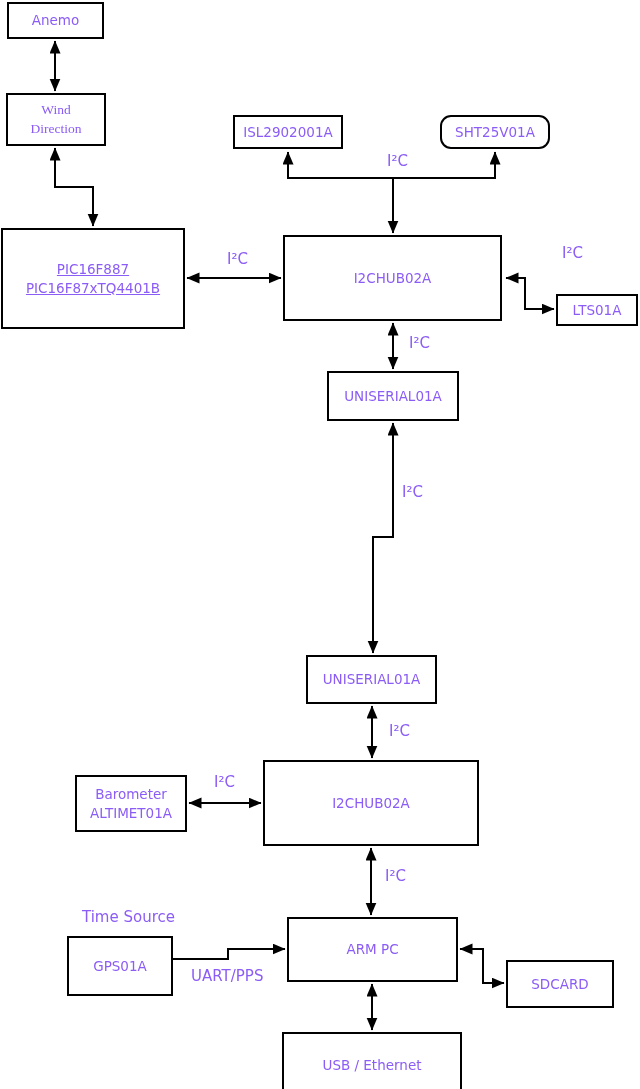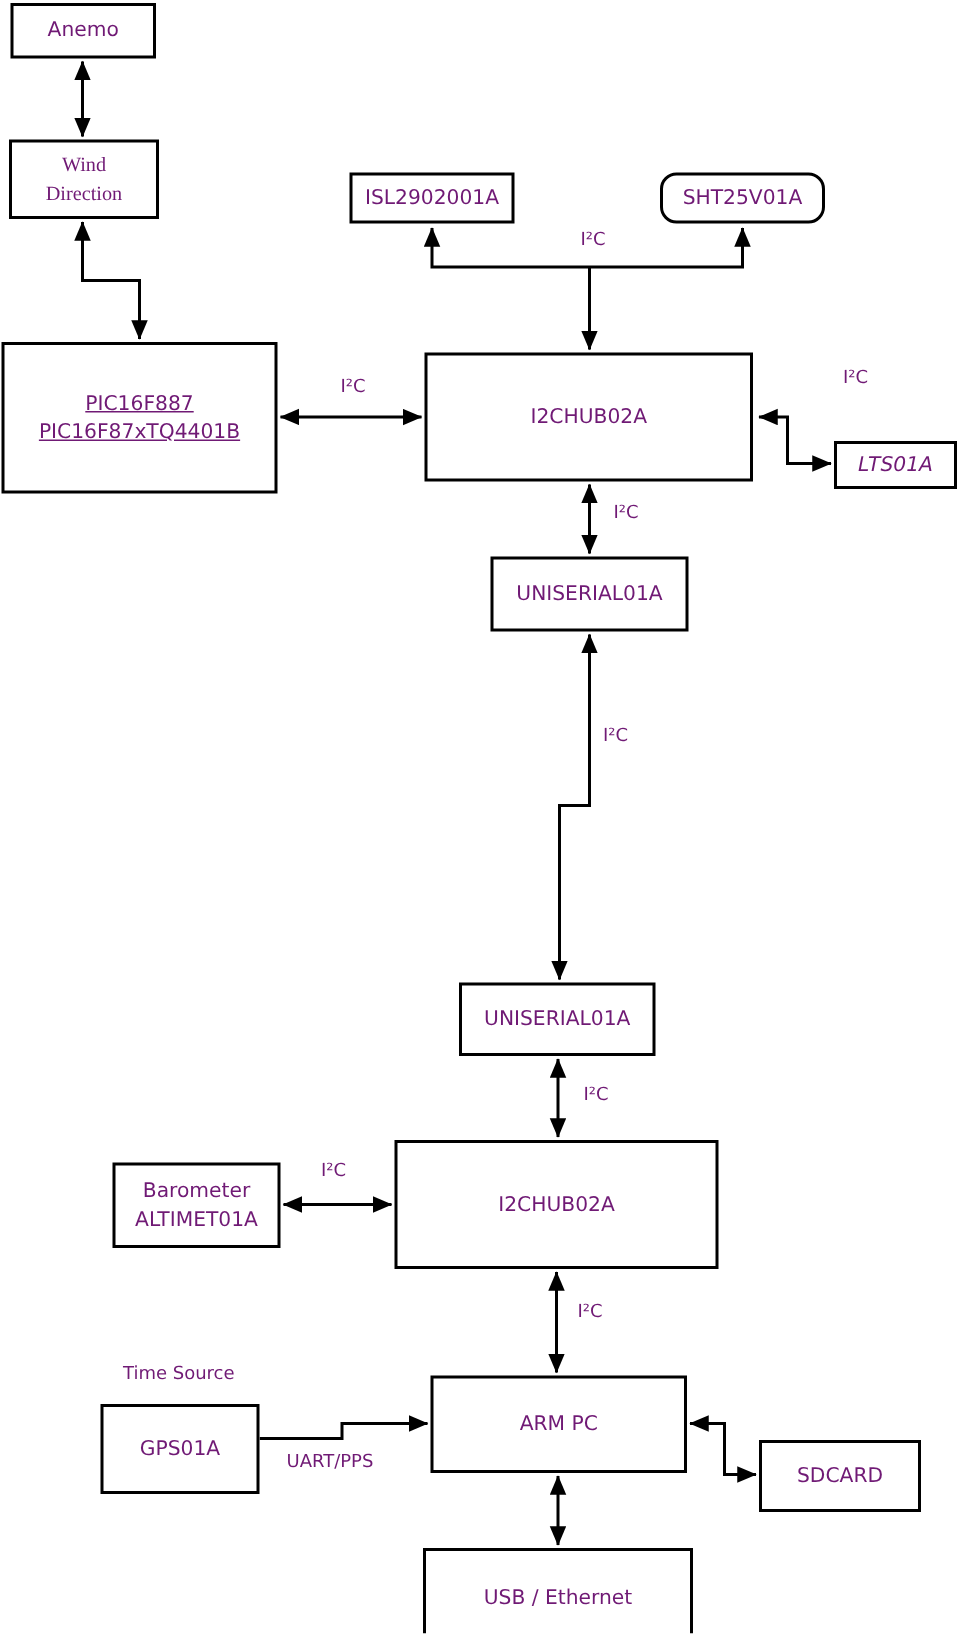--- a/index.html
+++ b/index.html
@@ -1,48 +1,48 @@
 <!DOCTYPE html>
 <html><head>
 <meta charset="utf-8">
 <style>
   html,body { margin:0; padding:0; background:#ffffff; }
   #canvas {
     position:relative;
     width:640px; height:1089px;
     background:#ffffff;
     font-family:"DejaVu Sans", "Liberation Sans", sans-serif;
-    color:#701a75;
+    color:#8b5cf6;
     overflow:hidden;
   }
   #edges { position:absolute; left:0; top:0; width:640px; height:1089px; }
   .box {
     position:absolute;
     box-sizing:border-box;
     background:#ffffff;
     border:2px solid #000000;
     display:flex; align-items:center; justify-content:center;
     text-align:center;
     white-space:pre-line;
     font-size:13.5px;
     line-height:1.4;
   }
   .edge-label {
     position:absolute;
-    font-size:12px;
+    font-size:15px;
     white-space:nowrap;
   }
   
   #box-anemo      { left:7px;   top:2px;    width:97px;  height:37px; }
   #box-wind       { left:6px;   top:93px;   width:100px; height:53px;font-family:Liberation Serif, serif; }
   #box-pic        { left:1px;   top:228px;  width:184px; height:101px;text-decoration:underline; }
   #box-isl        { left:233px; top:115px;  width:110px; height:34px; }
   #box-sht        { left:440px; top:115px;  width:110px; height:34px;border-radius:11px; }
   #box-hub1       { left:283px; top:235px;  width:219px; height:86px; }
-  #box-lts        { left:556px; top:294px;  width:82px;  height:32px;font-style:italic; }
+  #box-lts        { left:556px; top:294px;  width:82px;  height:32px; }
   #box-uniserial1 { left:327px; top:371px;  width:132px; height:50px; }
   #box-uniserial2 { left:306px; top:655px;  width:131px; height:49px; }
   #box-hub2       { left:263px; top:760px;  width:216px; height:86px; }
   #box-barometer  { left:75px;  top:775px;  width:112px; height:57px; }
   #box-gps        { left:67px;  top:936px;  width:106px; height:60px; }
   #box-armpc      { left:287px; top:917px;  width:171px; height:65px; }
   #box-sdcard     { left:506px; top:960px;  width:108px; height:48px; }
   #box-usb        { left:282px; top:1032px; width:180px; height:66px; }
   
   #lbl-i2c-isl-sht     { left:387px; top:152px; }

